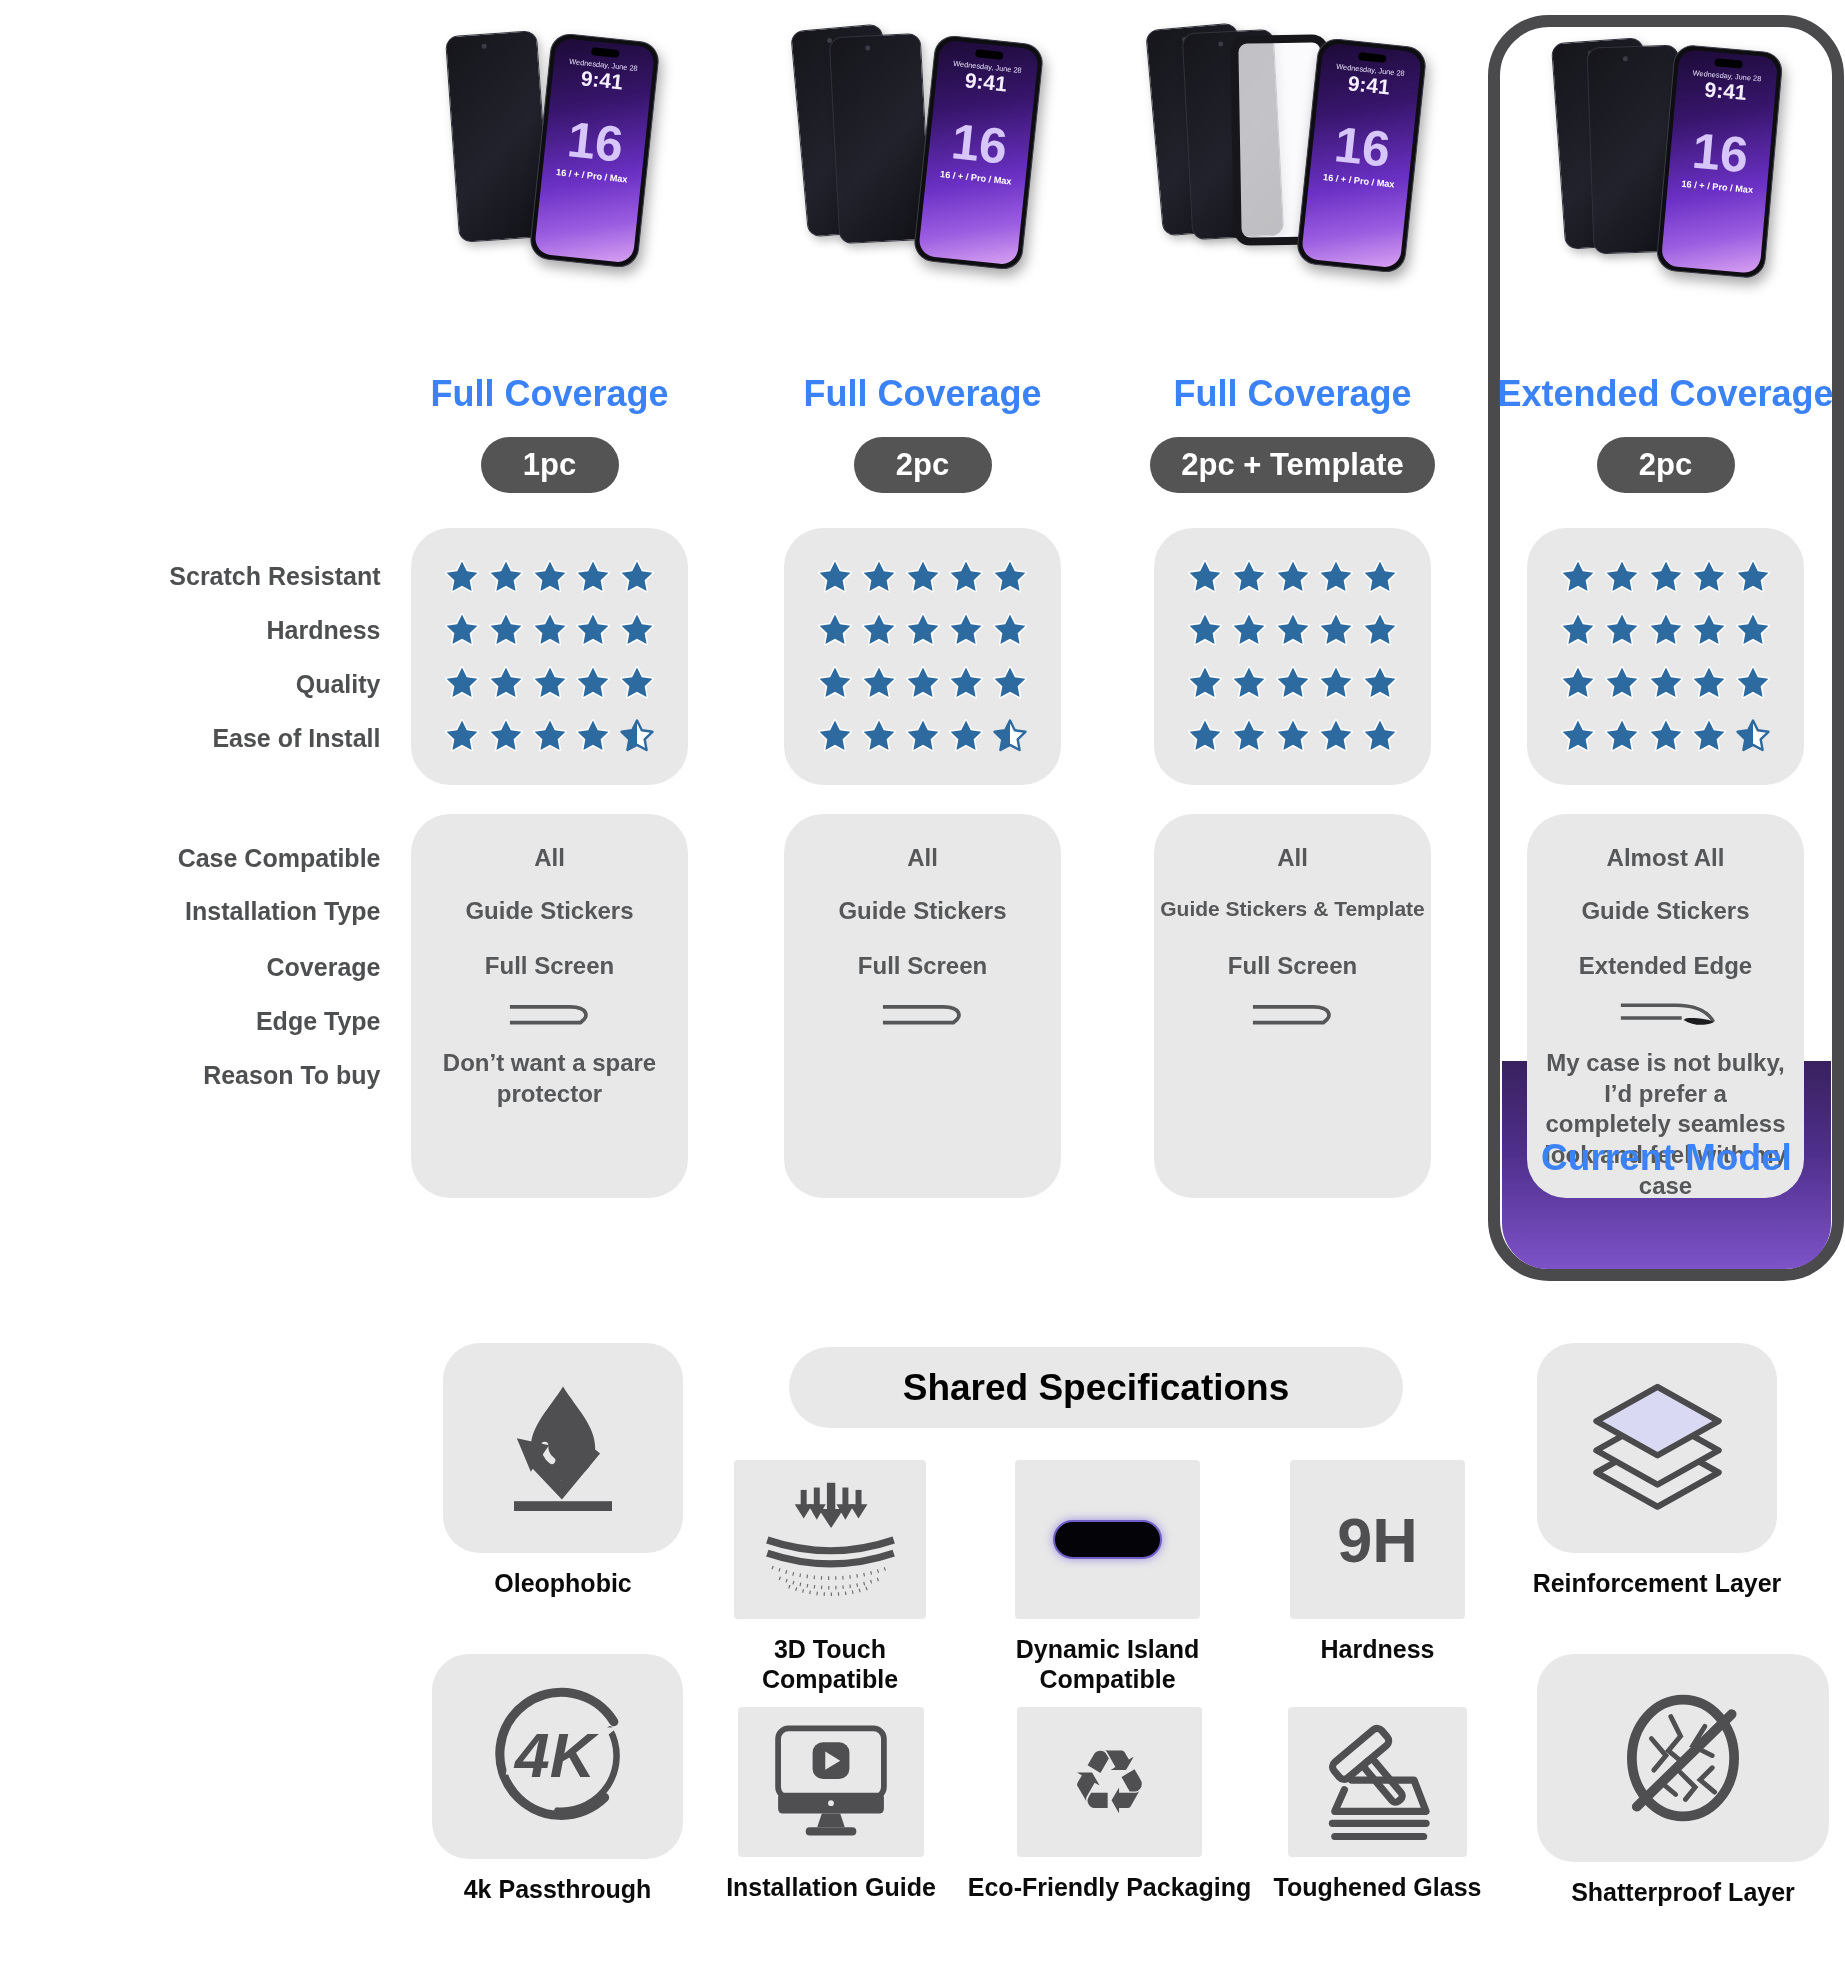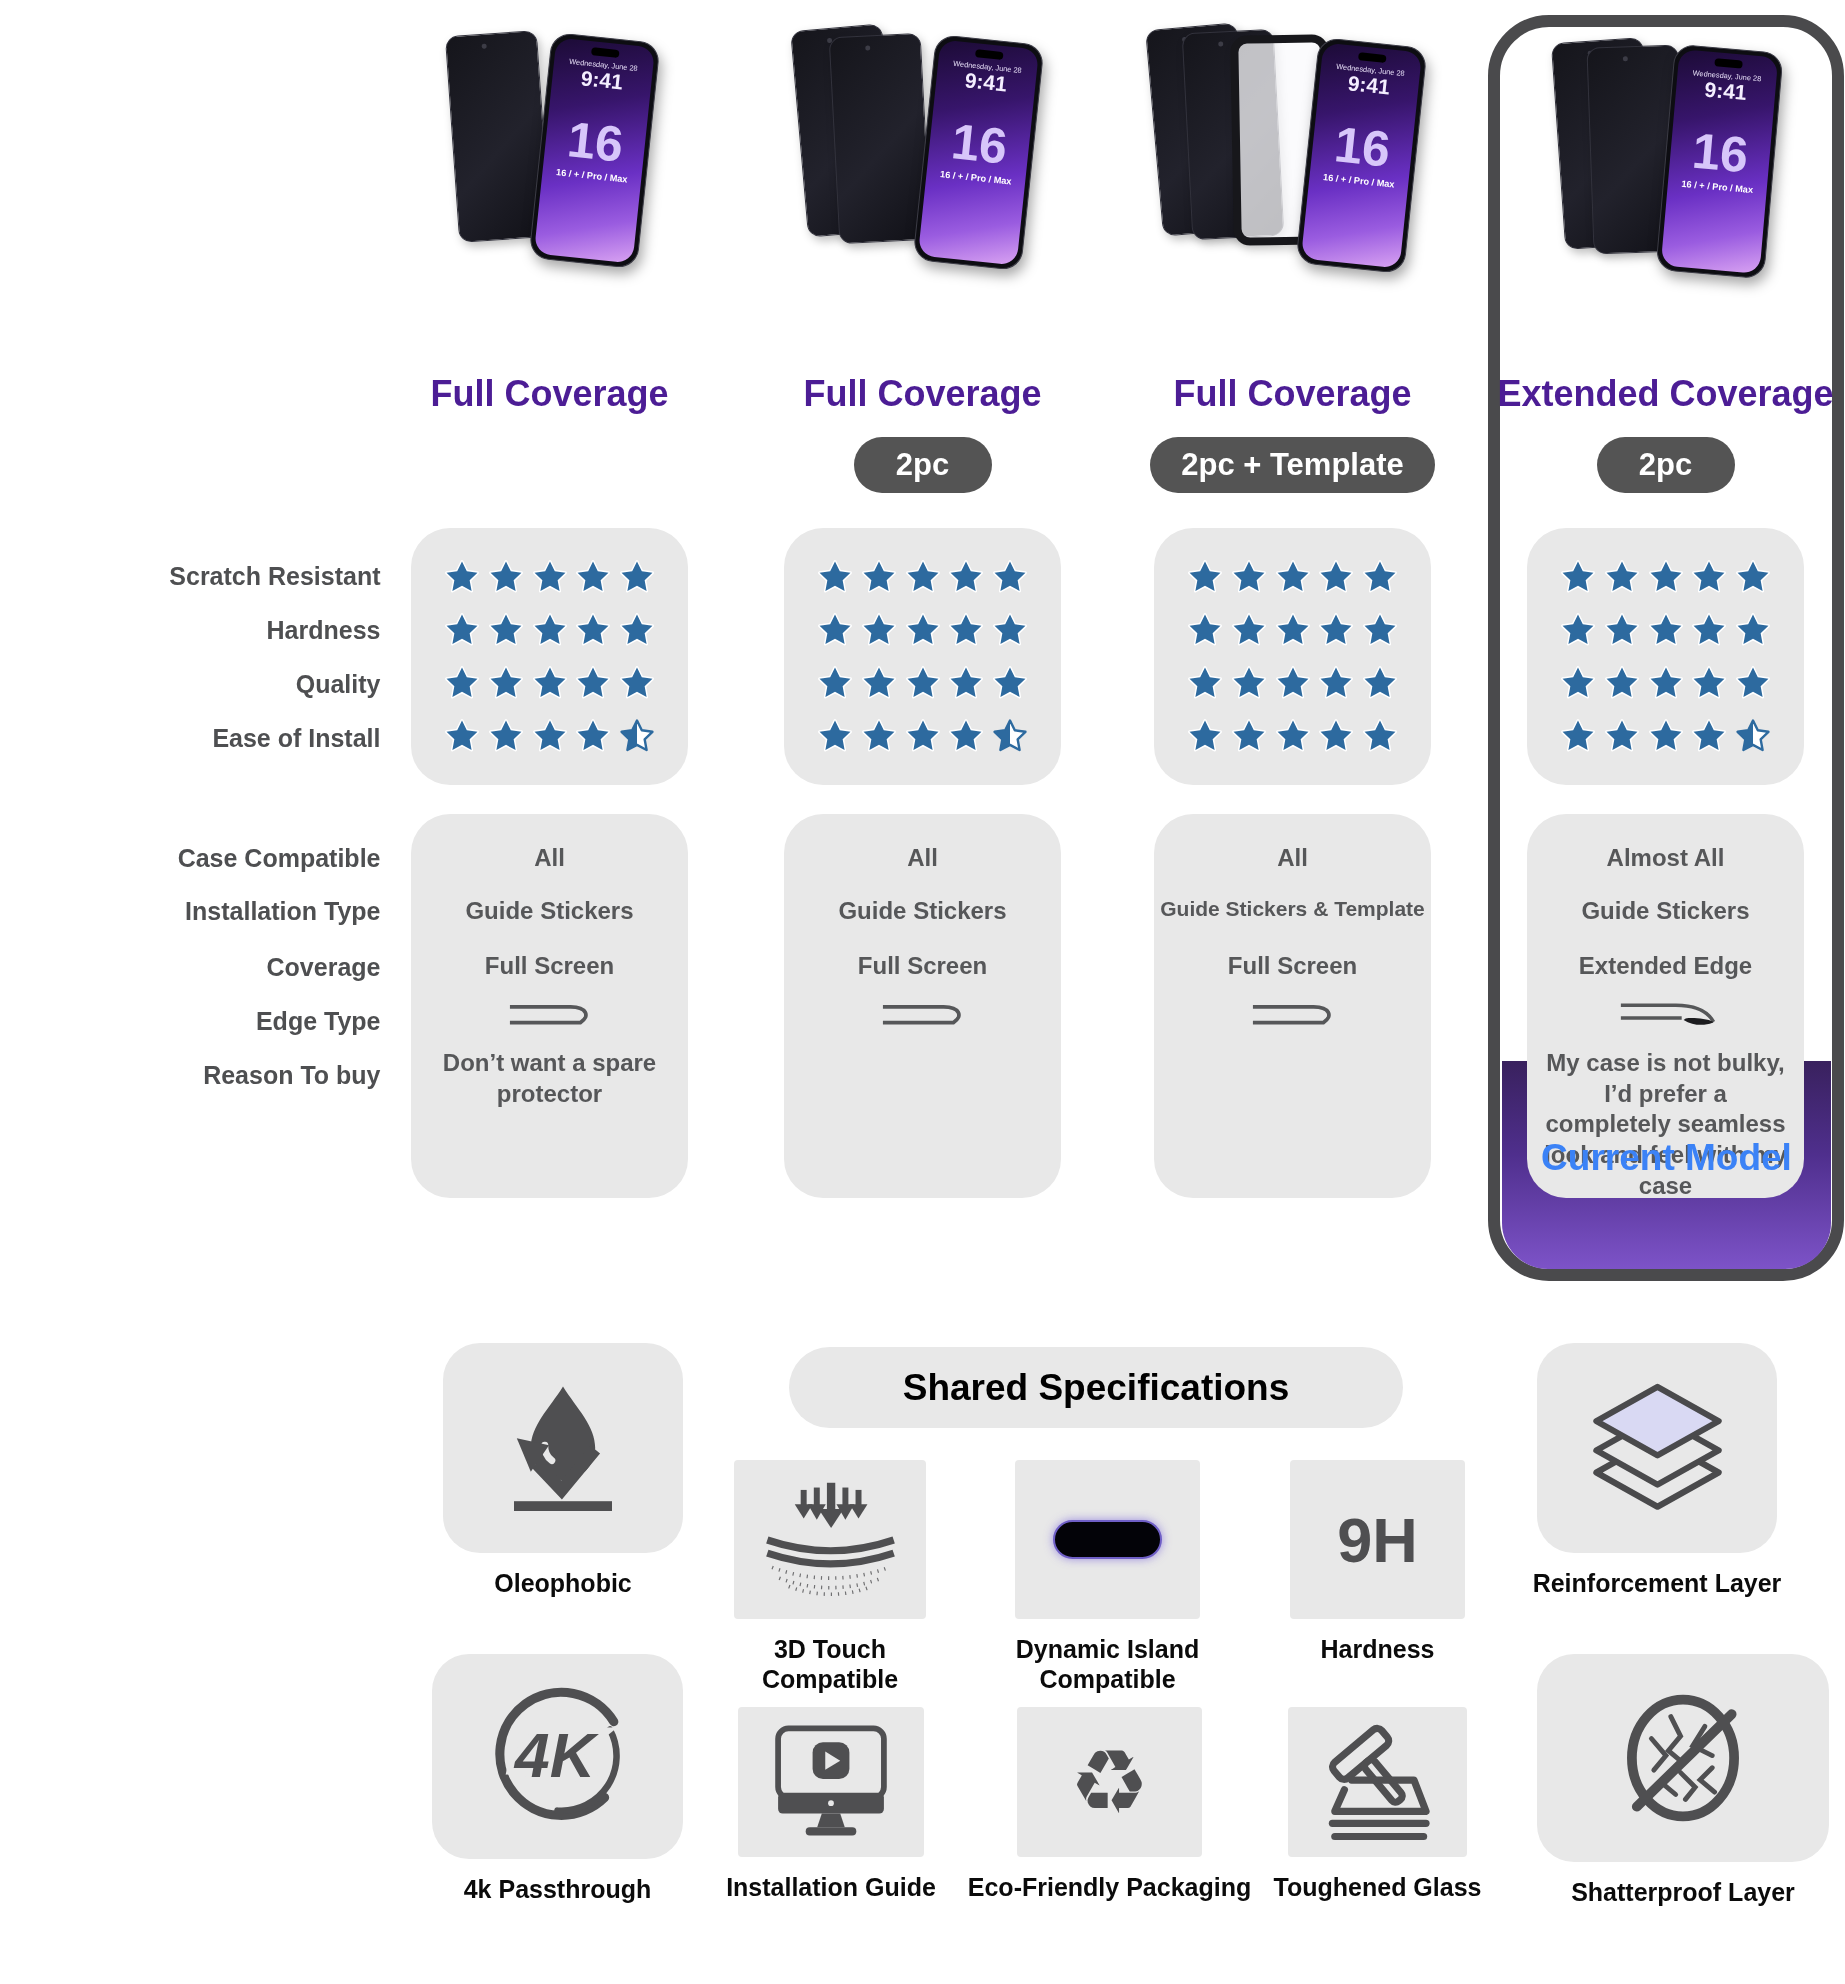--- a/index.html
+++ b/index.html
@@ -7,21 +7,21 @@
     font-family:"Liberation Sans", sans-serif; position:relative; overflow:hidden; }
 
   
   .rlabel { position:absolute; left:18.5px; width:362px; text-align:right;
     font-size:25px; font-weight:bold; color:#4e4f51; line-height:37px; }
 
   
   .col { position:absolute; top:0; width:277px; height:1301px; z-index:2; }
   .visual { position:absolute; top:20px; left:0; width:277px; height:268px; }
   .col-title { position:absolute; top:373px; left:-46px; width:369px; text-align:center;
-    font-size:36px; font-weight:bold; color:#4c1d95; white-space:nowrap; }
+    font-size:36px; font-weight:bold; color:#3b82f6; white-space:nowrap; }
   .badge-wrap { position:absolute; top:437px; left:-46px; width:369px; text-align:center; }
   .badge { display:inline-block; min-width:138px; padding:10px 31px; border-radius:33px;
     background:var(--badge_grey,#545454); color:#fff; font-size:31px; font-weight:bold; }
   .card { position:absolute; left:0; width:277px; background:var(--tile_grey,#e8e8e8); border-radius:39px; }
   .stars-card { top:528px; height:257px; padding-top:22px; }
   .star-row { height:53px; display:flex; align-items:center; justify-content:center; }
   .star { width:38px; height:36px; margin:0 2.8px; }
   .info-card { top:814px; height:384px; }
   .ival { position:absolute; left:5.5px; right:5.5px; text-align:center;
     font-weight:bold; color:#565759; font-size:24px; }
@@ -119,20 +119,21 @@
         <div class="screen">
       <div class="island"></div>
       <div class="p-date">Wednesday, June 28</div>
       <div class="p-time">9:41</div>
       <div class="p-big">16</div>
       <div class="p-var">16 / + / Pro / Max</div>
     </div>
       </div>
     </div>
   <div class="col-title">Full Coverage</div>
+  <div class="badge-wrap"><span class="badge">1pc</span></div>
   <div class="card stars-card">
       <div class="star-row">
         <svg class="star" viewBox="0 0 24 24">
           <polygon points="12,1.7 15.2,8.2 22.3,9.2 17.1,14.2 18.4,21.3 12,17.9 5.6,21.3 6.9,14.2 1.7,9.2 8.8,8.2" fill="#2d6a9f" stroke="#ffffff" stroke-width="2" paint-order="stroke" stroke-linejoin="round"></polygon>
         </svg>
         <svg class="star" viewBox="0 0 24 24">
           <polygon points="12,1.7 15.2,8.2 22.3,9.2 17.1,14.2 18.4,21.3 12,17.9 5.6,21.3 6.9,14.2 1.7,9.2 8.8,8.2" fill="#2d6a9f" stroke="#ffffff" stroke-width="2" paint-order="stroke" stroke-linejoin="round"></polygon>
         </svg>
         <svg class="star" viewBox="0 0 24 24">
           <polygon points="12,1.7 15.2,8.2 22.3,9.2 17.1,14.2 18.4,21.3 12,17.9 5.6,21.3 6.9,14.2 1.7,9.2 8.8,8.2" fill="#2d6a9f" stroke="#ffffff" stroke-width="2" paint-order="stroke" stroke-linejoin="round"></polygon>

